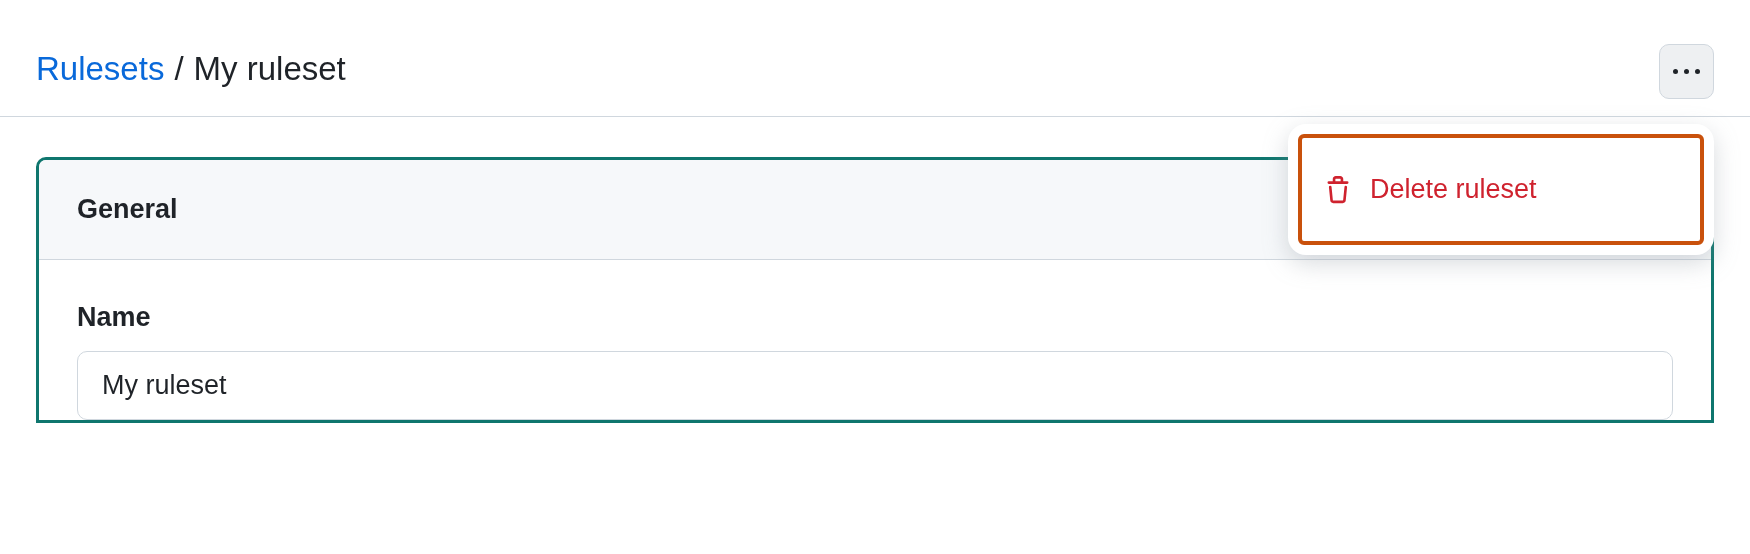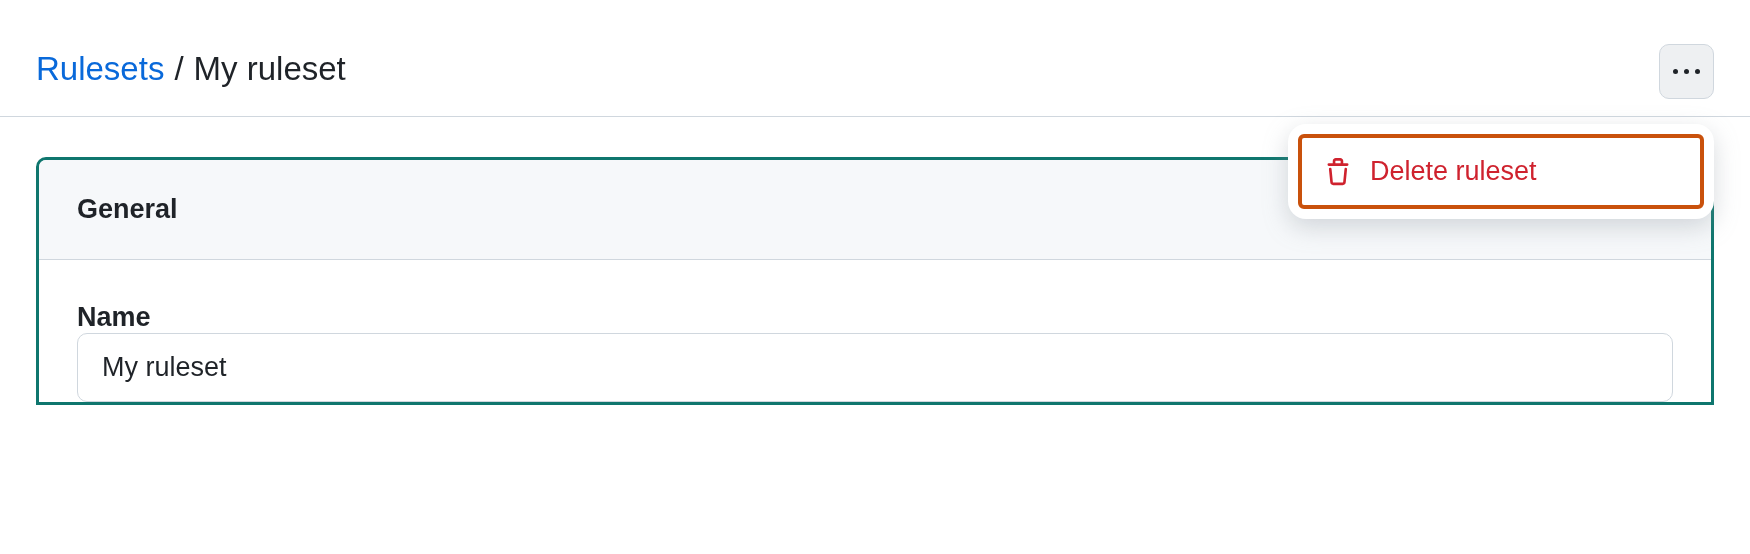--- a/index.html
+++ b/index.html
@@ -78,21 +78,21 @@
       background: #ffffff;
       border-radius: 18px;
       box-shadow: 0 8px 24px rgba(140,149,159,0.35);
       padding: 10px;
       z-index: 10;
     }
     .dropdown-item {
       display: flex;
       align-items: center;
       gap: 18px;
-      padding: 18px 22px;
+      padding: 36px 22px;
       border: 4px solid #c9510c;
       border-radius: 6px;
       cursor: pointer;
     }
     .trash-icon {
       width: 28px;
       height: 28px;
       flex-shrink: 0;
     }
     .trash-icon svg {
@@ -123,20 +123,21 @@
     }
     .panel-body {
       padding: 42px 38px 0 38px;
       background: #ffffff;
     }
     .field-label {
       font-size: 27px;
       font-weight: 600;
       color: #1f2328;
       display: block;
+      margin-bottom: 18px;
     }
     .text-input {
       width: 100%;
       padding: 18px 24px;
       font-size: 27px;
       font-family: inherit;
       color: #1f2328;
       background: #ffffff;
       border: 1px solid #d0d7de;
       border-radius: 10px;

